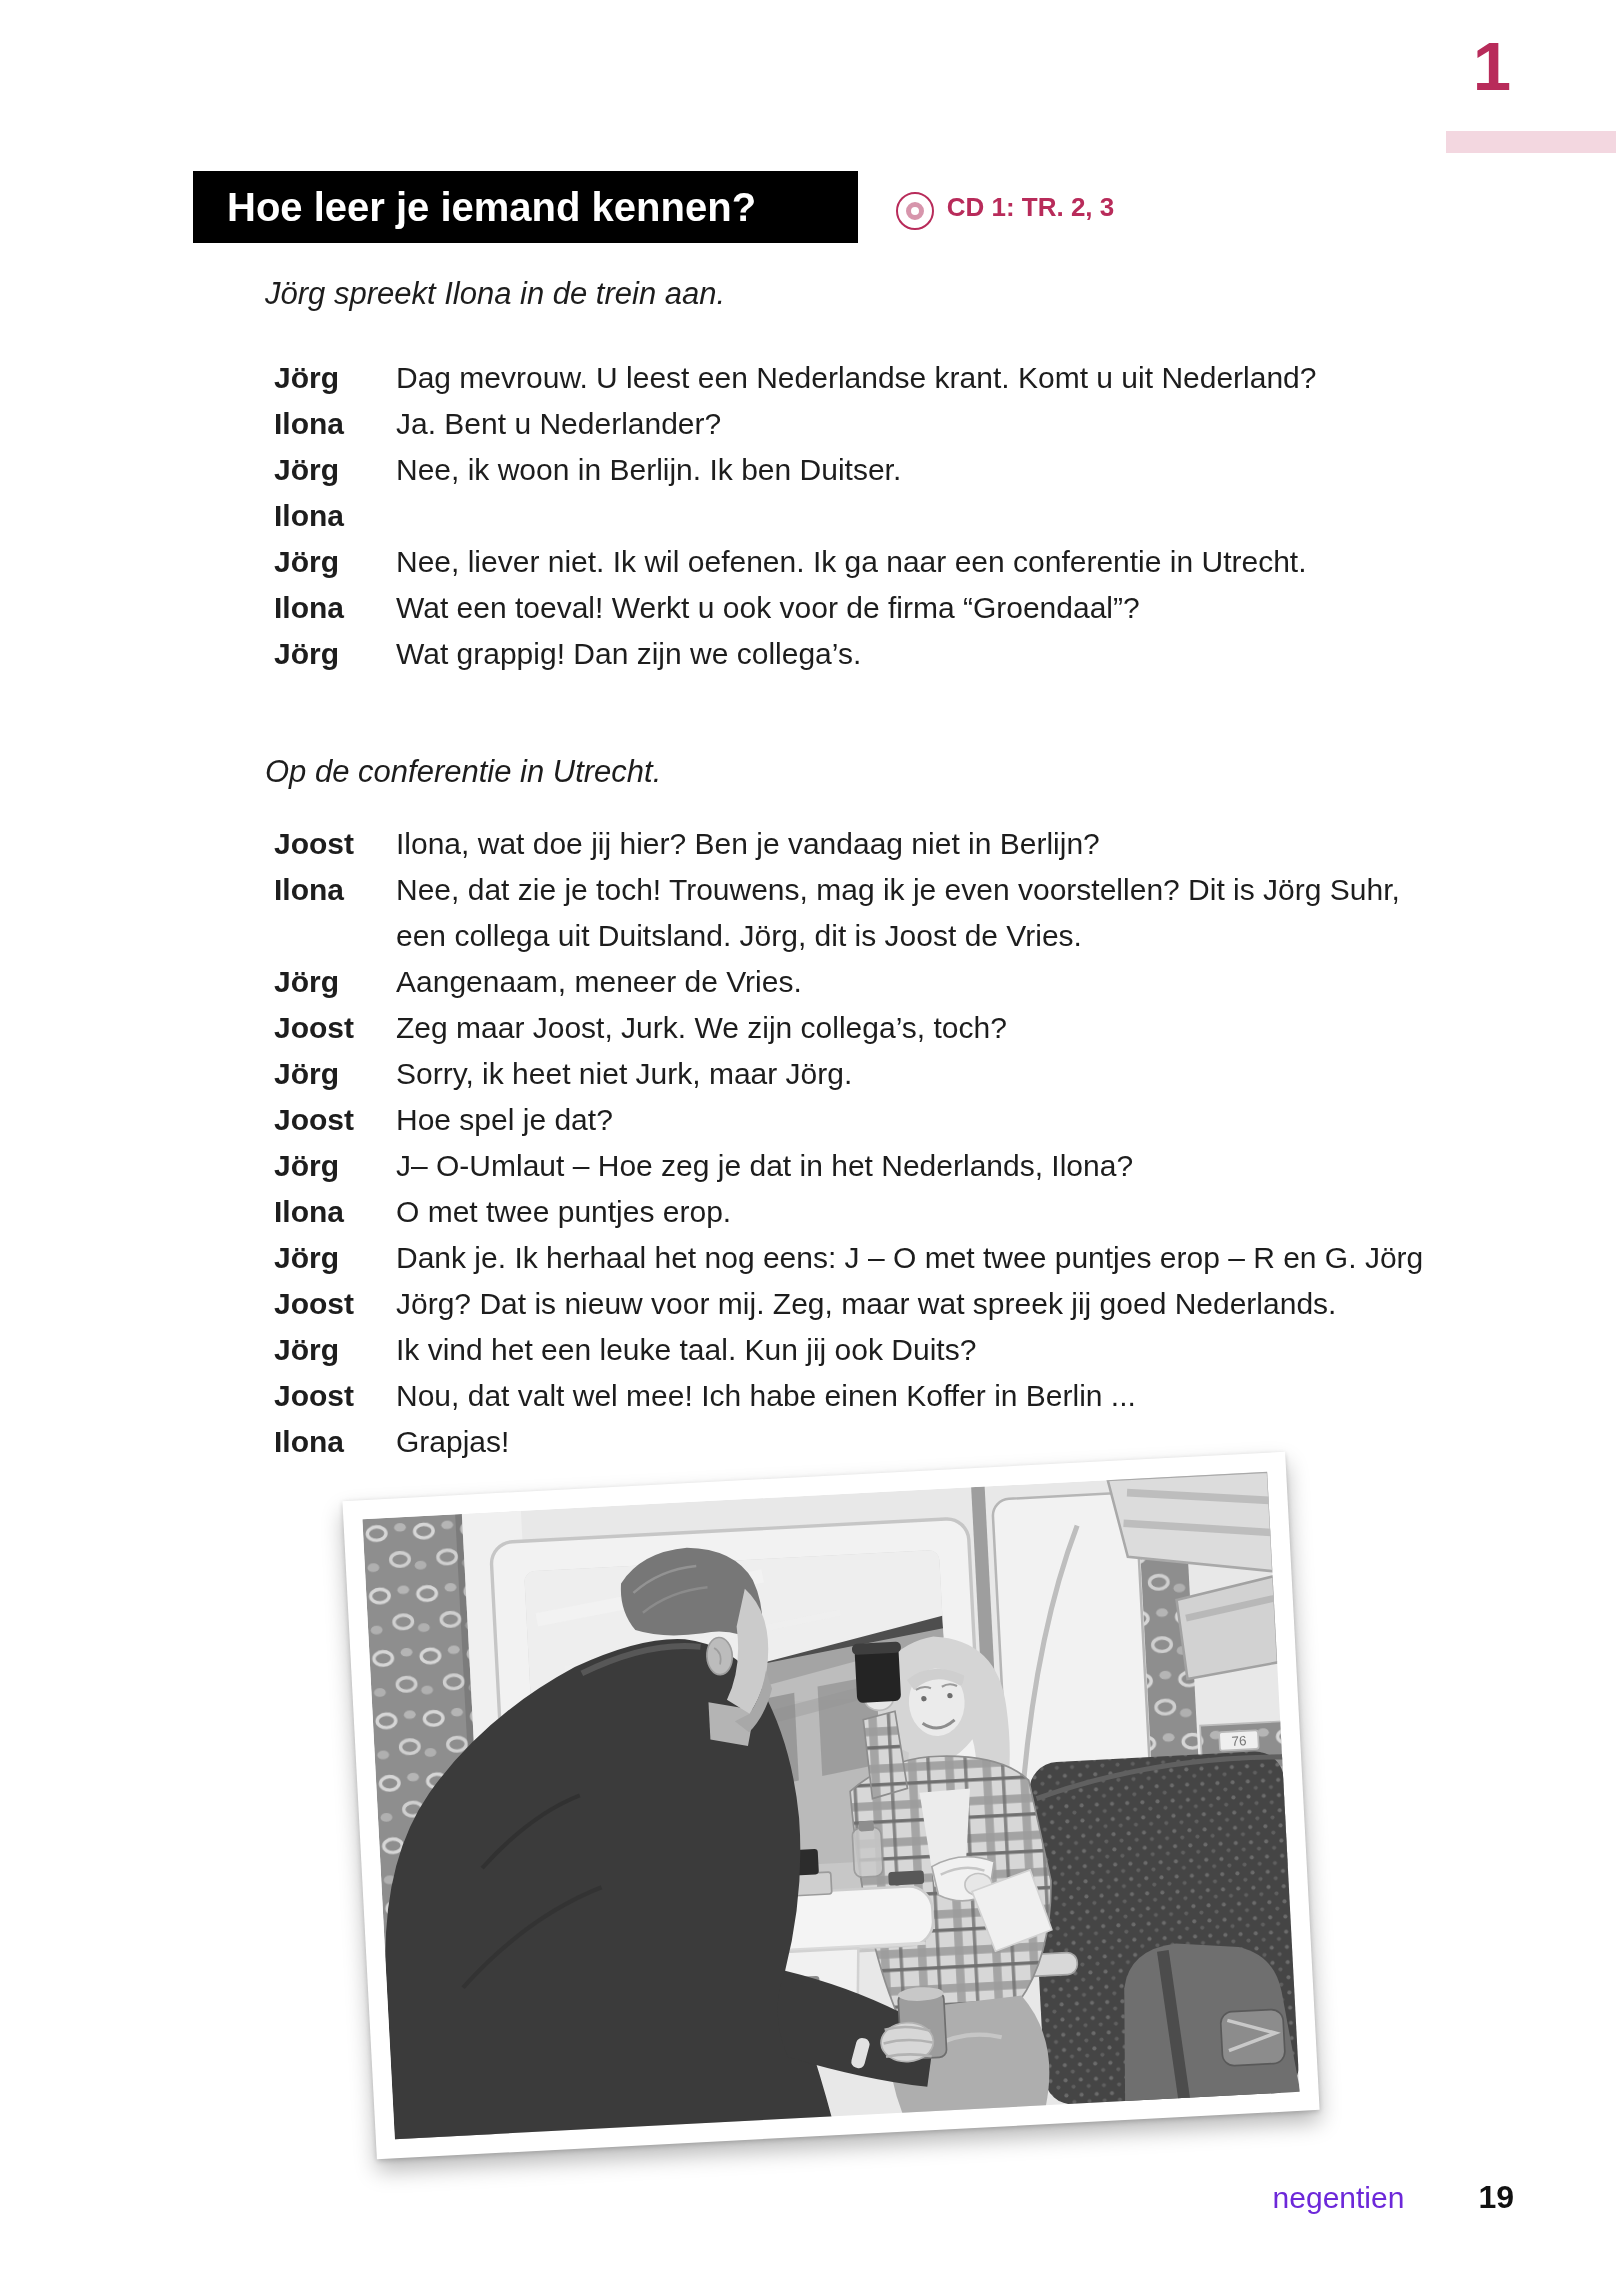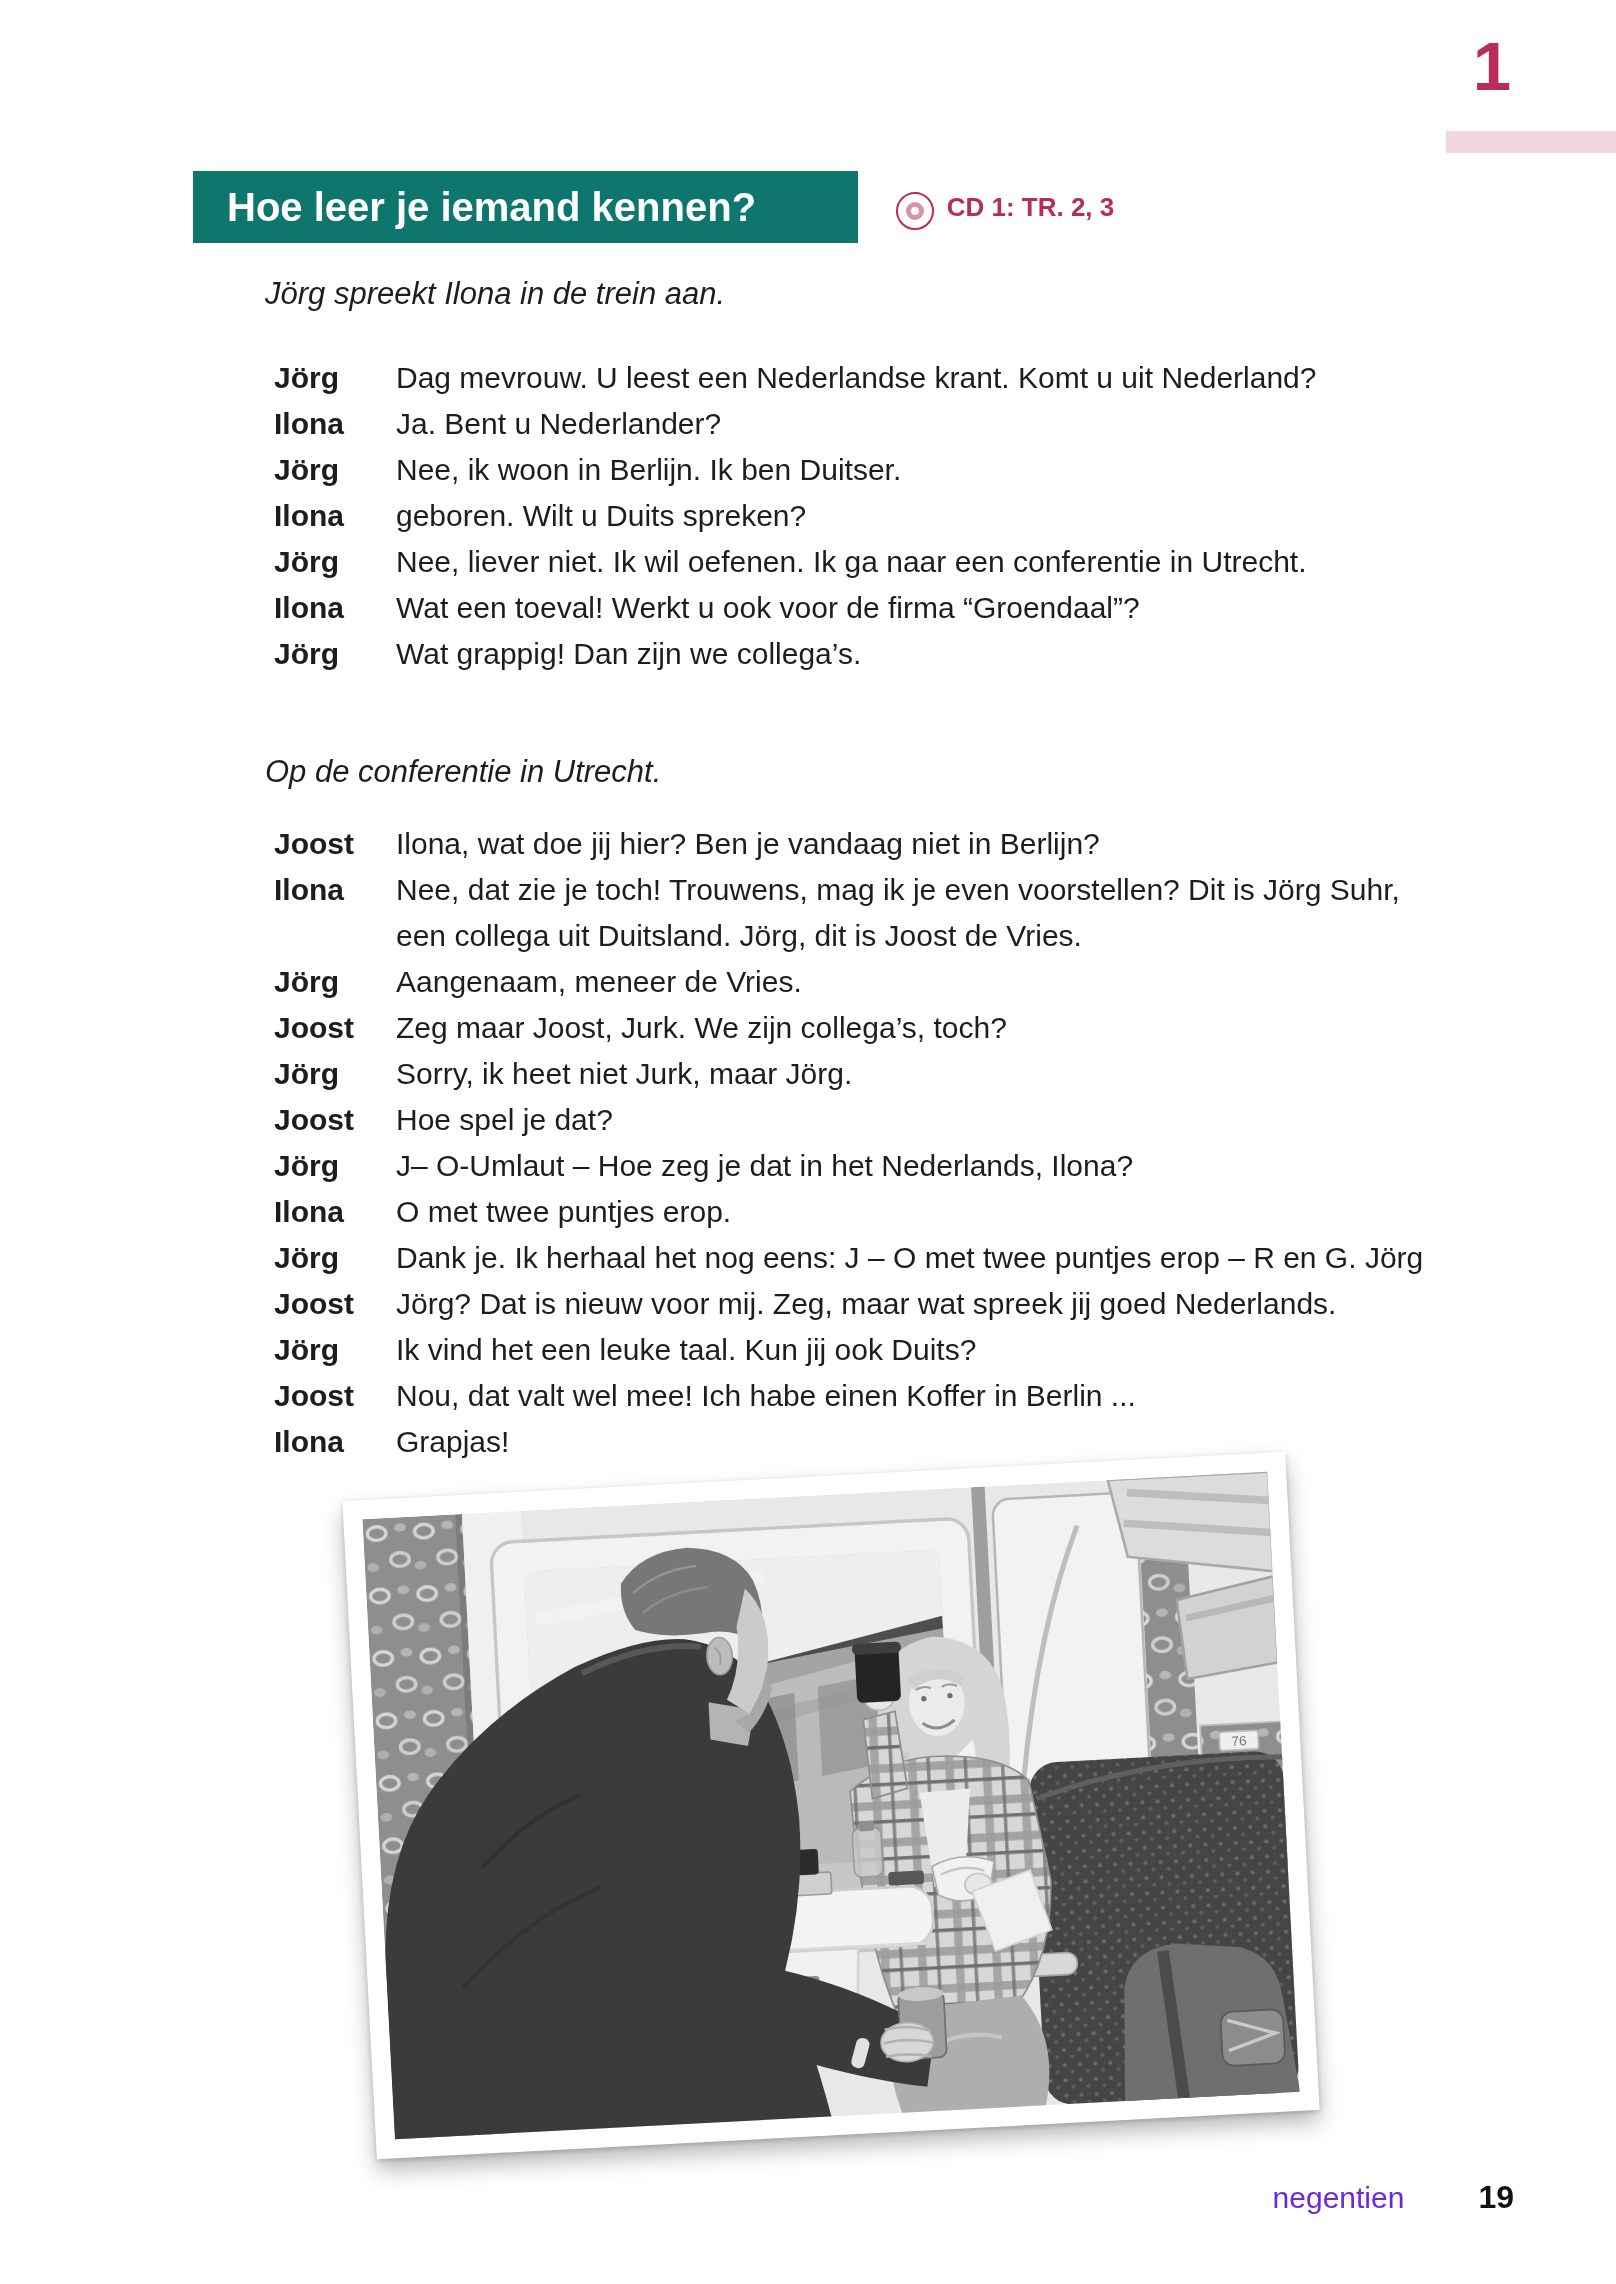--- a/index.html
+++ b/index.html
@@ -11,21 +11,21 @@
   .unit-number{
     position:absolute;top:32px;right:105px;font-size:69px;font-weight:bold;
     color:#b82b5a;line-height:1;
   }
   .accent-bar{
     position:absolute;top:131px;left:1446px;right:0;height:22px;background:#f3d7e0;
   }
   
   .title-banner{
     position:absolute;left:193px;top:171px;width:665px;height:72px;
-    background:#0f766e;display:flex;align-items:center;
+    background:#000000;display:flex;align-items:center;
   }
   .title-banner .title-text{
     color:#ffffff;font-size:40px;font-weight:bold;padding-left:34px;letter-spacing:0;
     white-space:nowrap;
   }
   
   .audio-marker{
     position:absolute;left:896px;top:192px;height:41px;display:flex;gap:12.7px;
   }
   .cd-icon{
@@ -108,21 +108,20 @@
       </div>
       <div class="dlg-row">
         <div class="speaker">Jörg</div>
         <div class="utterance">
           <div class="line"><span>Nee, ik woon in Berlijn. Ik ben Duitser.</span></div>
         </div>
       </div>
       <div class="dlg-row">
         <div class="speaker">Ilona</div>
         <div class="utterance">
-          <div class="line"><span>geboren. Wilt u Duits spreken?</span></div>
         </div>
       </div>
       <div class="dlg-row">
         <div class="speaker">Jörg</div>
         <div class="utterance">
           <div class="line"><span>Nee, liever niet. Ik wil oefenen. Ik ga naar een conferentie in Utrecht.</span></div>
         </div>
       </div>
       <div class="dlg-row">
         <div class="speaker">Ilona</div>

